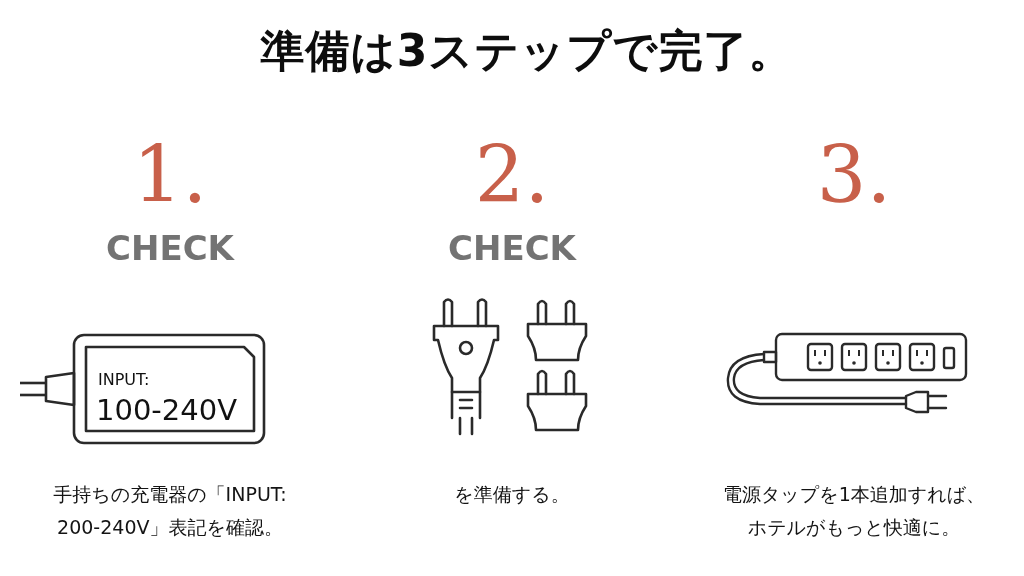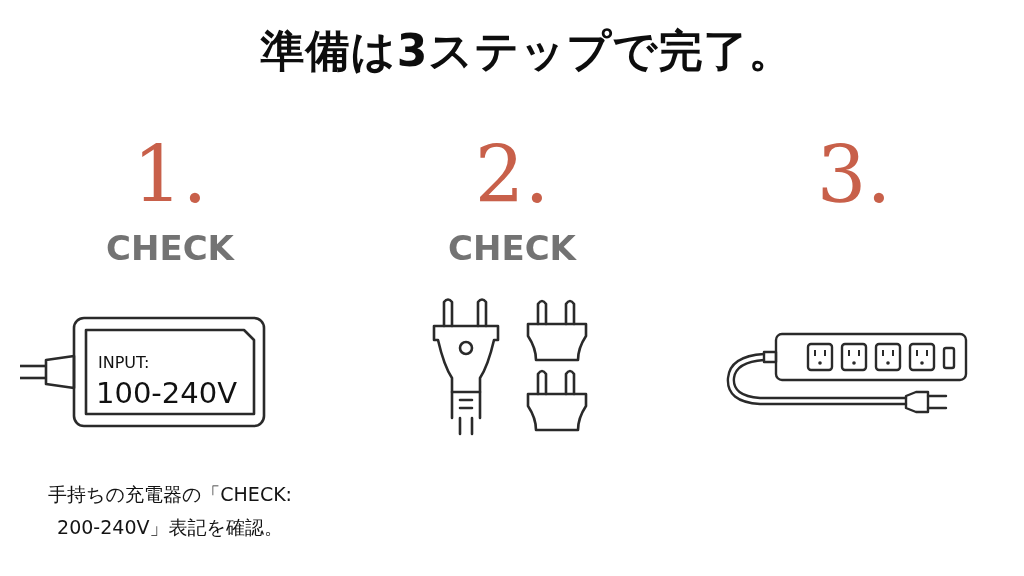--- a/index.html
+++ b/index.html
@@ -32,35 +32,35 @@
   .adapter-text2 { font-family: "DejaVu Sans", sans-serif; font-size: 29px; fill: #111; }
 </style>
 </head>
 <body>
 
 <div class="title">準備は3ステップで完了。</div>
 
 <div class="col c1">
   <div class="num">1.</div>
   <div class="head">CHECK</div>
-  <div class="icon" style="left:14px; top:178px;">
+  <div class="icon" style="left:14px; top:195px;">
     <svg width="262" height="120" viewBox="0 0 262 120">
       <g fill="none" stroke="#2a2a2a" stroke-width="2.6" stroke-linejoin="round">
         <line x1="6" y1="58" x2="32" y2="58"></line>
         <line x1="6" y1="70" x2="32" y2="70"></line>
         <path d="M32 52 L60 48 L60 80 L32 76 Z"></path>
         <rect x="60" y="10" width="190" height="108" rx="10"></rect>
         <path d="M72 22 L230 22 L240 32 L240 106 L72 106 Z"></path>
       </g>
       <text x="84" y="60" class="adapter-text1">INPUT:</text>
       <text x="82" y="95" class="adapter-text2">100-240V</text>
     </svg>
   </div>
   <div class="desc">
-    <div>手持ちの充電器の「CHECK:</div>
+    <div>手持ちの充電器の「INPUT:</div>
     <div>200-240V」表記を確認。</div>
   </div>
 </div>
 
 <div class="col c2">
   <div class="num">2.</div>
   <div class="head">CHECK</div>
   <div class="icon" style="left:80px; top:162px;">
     <svg width="180" height="150" viewBox="0 0 180 150">
       <g fill="none" stroke="#2a2a2a" stroke-width="2.6" stroke-linejoin="round" stroke-linecap="round">
@@ -77,20 +77,21 @@
         <path d="M144 32 L144 12 Q148 6 152 12 L152 32"></path>
         <path d="M106 32 L164 32 L164 44 Q156 56 156 68 L114 68 Q114 56 106 44 Z"></path>
 
         <path d="M116 102 L116 82 Q120 76 124 82 L124 102"></path>
         <path d="M144 102 L144 82 Q148 76 152 82 L152 102"></path>
         <path d="M106 102 L164 102 L164 114 Q156 126 156 138 L114 138 Q114 126 106 114 Z"></path>
       </g>
     </svg>
   </div>
   <div class="desc">
+    <div>を準備する。</div>
   </div>
 </div>
 
 <div class="col c3">
   <div class="num">3.</div>
   <div class="icon" style="left:36px; top:196px;">
     <svg width="250" height="100" viewBox="0 0 250 100">
       <g fill="none" stroke="#2a2a2a" stroke-width="2.4" stroke-linejoin="round" stroke-linecap="round">
         <rect x="56" y="8" width="190" height="46" rx="6"></rect>
         <rect x="44" y="26" width="12" height="10"></rect>
@@ -116,13 +117,17 @@
           <circle cx="134" cy="37" r="1.8"></circle>
         <rect x="162" y="24" width="2" height="6"></rect>
           <rect x="172" y="24" width="2" height="6"></rect>
           <circle cx="168" cy="37" r="1.8"></circle>
         <rect x="196" y="24" width="2" height="6"></rect>
           <rect x="206" y="24" width="2" height="6"></rect>
           <circle cx="202" cy="37" r="1.8"></circle>
       </g>
     </svg>
   </div>
+  <div class="desc">
+    <div>電源タップを1本追加すれば、</div>
+    <div>ホテルがもっと快適に。</div>
+  </div>
 </div>
 
 </body></html>

